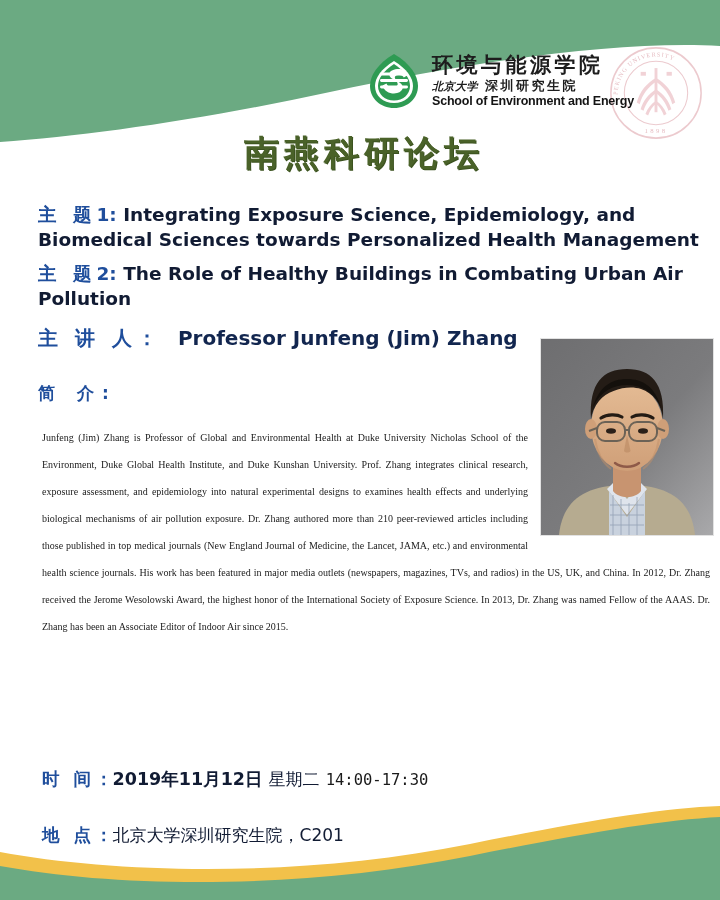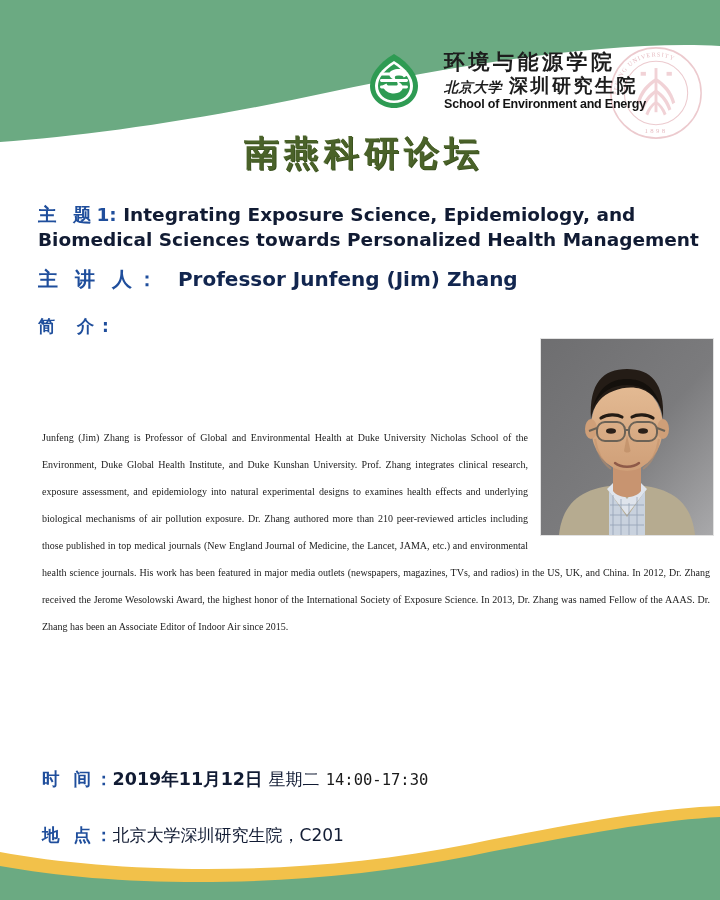--- a/index.html
+++ b/index.html
@@ -27,21 +27,21 @@
     pointer-events: none;
   }
 
   
   .logo-block {
     position: absolute;
     left: 368px;
     top: 52px;
     display: flex;
     align-items: center;
-    gap: 24px;
+    gap: 12px;
     justify-content: center;
   }
   .leaf-mark { width: 52px; height: 58px; flex: none; }
   .logo-text { display: flex; flex-direction: column; line-height: 1; }
   .logo-cn-main {
     font-family: "DejaVu Sans", sans-serif;
     font-size: 21px;
     font-weight: 700;
     letter-spacing: 3.5px;
     color: #1d1d1d;
@@ -49,29 +49,29 @@
   }
   .logo-cn-sub-row {
     display: flex;
     align-items: baseline;
     gap: 7px;
     margin-top: 3px;
     white-space: nowrap;
   }
   .logo-cn-sub-a {
     font-family: "DejaVu Serif", serif;
-    font-size: 14px;
+    font-size: 11px;
     font-weight: 700;
     font-style: italic;
     color: #1d1d1d;
     letter-spacing: 0.5px;
   }
   .logo-cn-sub-b {
     font-family: "DejaVu Sans", sans-serif;
-    font-size: 19px;
+    font-size: 13px;
     font-weight: 700;
     color: #1d1d1d;
     letter-spacing: 2.5px;
   }
   .logo-en {
     font-family: "Liberation Sans", sans-serif;
     font-size: 12.5px;
     font-weight: 700;
     color: #141414;
     margin-top: 3px;
@@ -135,21 +135,21 @@
   .speaker-row {
     margin-top: 14px;
     font-family: "DejaVu Sans", sans-serif;
     font-size: 20px;
     font-weight: 700;
     color: #12264f;
   }
   .speaker-name { margin-left: 14px; }
 
   .bio-head {
-    margin-top: 22px;
+    margin-top: 30px;
     font-family: "DejaVu Sans", sans-serif;
     font-size: 17px;
     font-weight: 700;
     color: #12264f;
   }
   .bio-head .label-cn { letter-spacing: 8px; }
 
   .photo {
     position: absolute;
     left: 540px;
@@ -279,20 +279,24 @@
 
   <div class="forum-title">南燕科研论坛</div>
 
   <div class="content">
 
     <div class="topic-row">
       <span class="label-cn">主 题</span><span class="label-colon">1</span><span class="label-colon">:</span>
       <span class="topic-text">Integrating Exposure  Science, Epidemiology, and Biomedical Sciences towards Personalized  Health Management</span>
     </div>
 
+    <div class="topic-row topic-2">
+      <span class="label-cn">主 题</span><span class="label-colon">2</span><span class="label-colon">:</span>
+      <span class="topic-text">The Role of Healthy Buildings in Combating Urban Air Pollution</span>
+    </div>
 
     <div class="speaker-row">
       <span class="label-cn">主 讲 人</span><span class="label-colon">：</span>
       <span class="speaker-name">Professor Junfeng (Jim) Zhang</span>
     </div>
 
     <div class="bio-head">
       <span class="label-cn">简 介</span><span class="label-colon">:</span>
     </div>
   </div>

